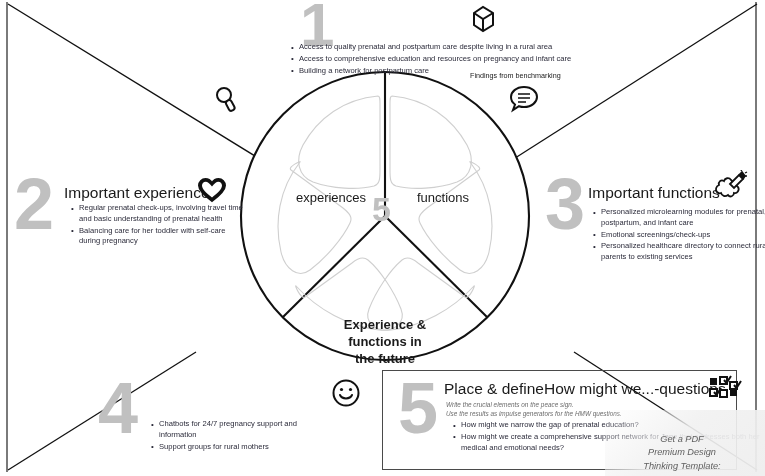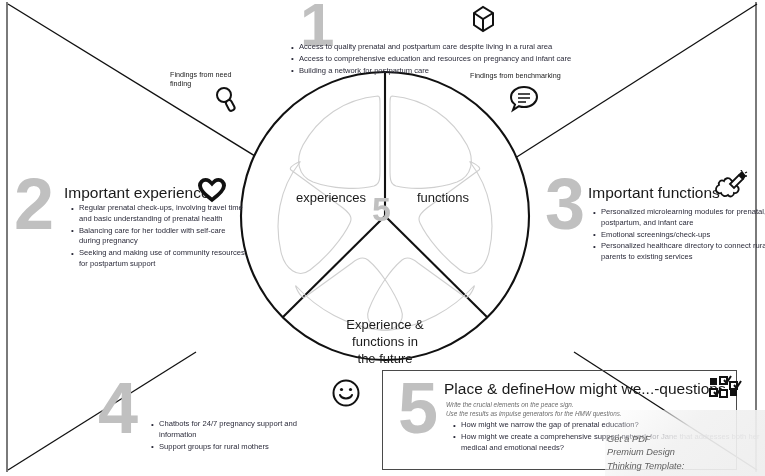--- a/index.html
+++ b/index.html
@@ -103,21 +103,21 @@
     width: 355px; height: 100px;
     border: 1.4px solid #4a4a4a;
     box-sizing: border-box;
     background: transparent;
   }
   .watermark {
     position: absolute;
     right: 8px;
     bottom: 3px;
     width: 150px;
-    text-align: left;
+    text-align: center;
     font-size: 9.2px;
     font-style: italic;
     color: #5f5f5f;
     line-height: 1.45;
     font-family: "Liberation Sans", sans-serif;
   }
   .wm-shade {
     position: absolute;
     right: 0; bottom: 0;
     width: 160px; height: 66px;
@@ -161,24 +161,20 @@
       <path d="M8,11 L17,5 L27,11 L27,23 L17,29 L8,23 Z" fill="#fff" stroke="#111" stroke-width="2"></path>
       <path d="M8,11 L17,17 L27,11 M17,17 L17,29" fill="none" stroke="#111" stroke-width="2"></path>
     </svg>
   </span>
   <ul class="bul" style="left:288px; top:42px; width:330px;">
     <li>Access to quality prenatal and postpartum care despite living in a rural area</li>
     <li>Access to comprehensive education and resources on pregnancy and infant care</li>
     <li>Building a network for postpartum care</li>
   </ul>
 
-  <div class="note" style="left:170px; top:70px; width:90px;">
-    <span>Findings from need</span><br>
-    <span>finding</span>
-  </div>
   <span class="icon" style="left:212px; top:84px;">
     <svg width="30" height="30" viewBox="0 0 30 30">
       <circle cx="12" cy="11" r="7" fill="#fff" stroke="#111" stroke-width="2"></circle>
       <rect x="15" y="16" width="6" height="11" rx="2.6" fill="#fff" stroke="#111" stroke-width="2" transform="rotate(-28 18 21)"></rect>
     </svg>
   </span>
 
   <div class="note" style="left:470px; top:71px; width:120px;">
     <span>Findings from benchmarking</span>
   </div>
@@ -193,21 +189,20 @@
   <div class="head" style="left:64px; top:184px;">Important experiences</div>
   <span class="icon" style="left:197px; top:176px;">
     <svg width="30" height="28" viewBox="0 0 30 28">
       <path d="M15,25 C7,19 2,14 2,9.5 C2,5.8 5,3 8.4,3 C11,3 13.5,4.6 15,7 C16.5,4.6 19,3 21.6,3 C25,3 28,5.8 28,9.5 C28,14 23,19 15,25 Z" fill="#111" stroke="#111" stroke-width="2"></path>
       <path d="M15,21.6 C9.4,17.2 5,13.2 5,9.6 C5,7.3 6.8,5.8 8.6,5.8 C10.6,5.8 12.6,7.3 15,10.6 C17.4,7.3 19.4,5.8 21.4,5.8 C23.2,5.8 25,7.3 25,9.6 C25,13.2 20.6,17.2 15,21.6 Z" fill="#fff"></path>
     </svg>
   </span>
   <ul class="bul" style="left:68px; top:203px; width:168px;">
     <li>Regular prenatal check-ups, involving  travel time and basic understanding of prenatal health</li>
     <li>Balancing care for her toddler with self-care during pregnancy</li>
-    <li>Seeking and making use of community resources for postpartum support</li>
   </ul>
 
   <div class="bignum" style="left:545px; top:168px; font-size:72px;">3</div>
   <div class="head" style="left:588px; top:184px;text-align:center;">Important functions</div>
   <span class="icon" style="left:714px; top:170px;">
     <svg width="34" height="32" viewBox="0 0 34 32">
       <path d="M3,22 C1,20 2,16 5,15 C4,12 7,9 10,11 C11,8 15,7 17,10 L24,17 C26,20 23,24 20,23 C20,26 16,28 14,25 C11,27 8,26 7,23 C5,24 4,23 3,22 Z" fill="#fff" stroke="#111" stroke-width="1.8"></path>
       <path d="M16,14 L25,5 L29,9 L20,18 Z" fill="#fff" stroke="#111" stroke-width="1.8"></path>
       <path d="M25,5 L28,2 L31,6 L29,9" fill="#111" stroke="#111" stroke-width="1.6"></path>
       <path d="M27,1 L28,-1 M31,3 L33,2 M30,6 L33,6" stroke="#111" stroke-width="1.3"></path>
@@ -254,21 +249,21 @@
     <span>Use the results as impulse generators for the HMW questions.</span>
   </div>
   <ul class="bul" style="left:450px; top:420px; width:300px;">
     <li>How might we narrow the gap of prenatal education?</li>
     <li>How might we create a comprehensive support network for Jane that addresses both her medical and emotional needs?</li>
   </ul>
 
   <div class="bignum" style="left:372px; top:192px; font-size:34px;">5</div>
   <div class="wheel-label" style="left:288px; top:190px; width:86px;">experiences</div>
   <div class="wheel-label" style="left:400px; top:190px; width:86px;">functions</div>
-  <div class="wheel-label" style="left:325px; top:317px; width:120px;">
+  <div class="wheel-label" style="left:325px; top:317px; width:120px;font-weight:bold;">
     <span>Experience &amp; functions in</span><br>
     <span>the future</span>
   </div>
 
   <div class="wm-shade"></div>
   <div class="watermark">
     <span>Get a PDF</span><br>
     <span>Premium Design</span><br>
     <span>Thinking Template:</span>
   </div>

